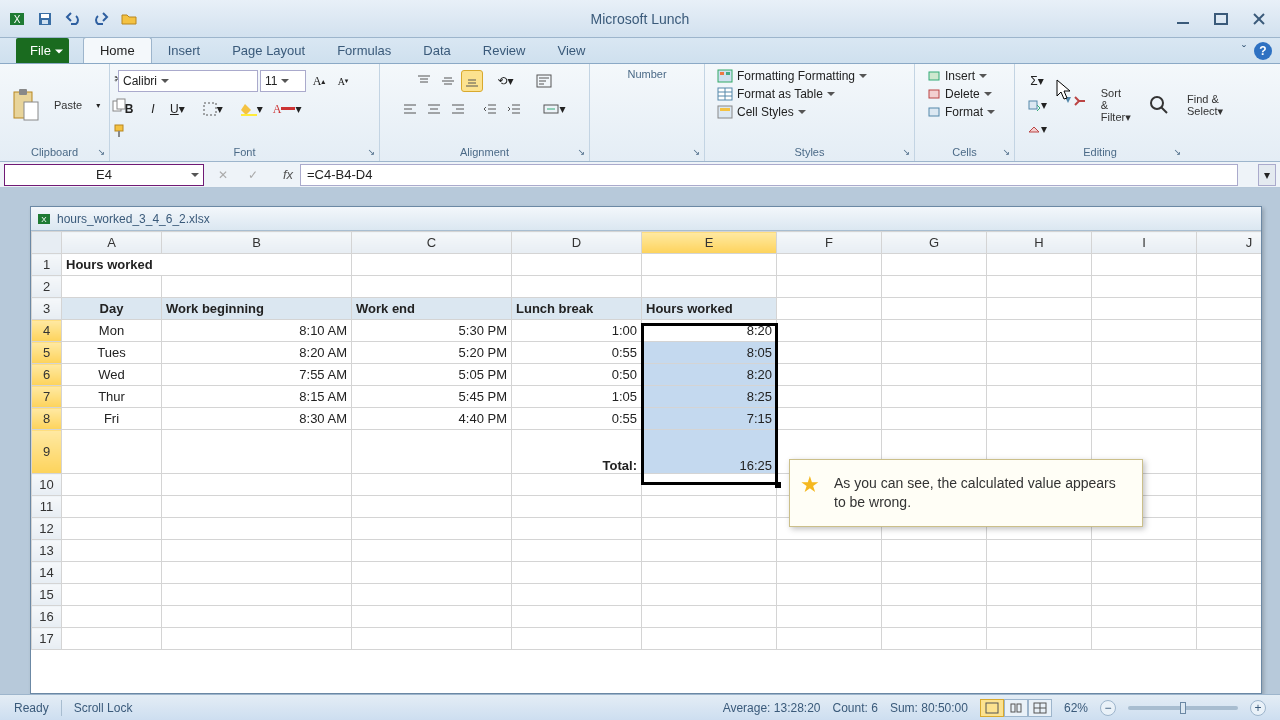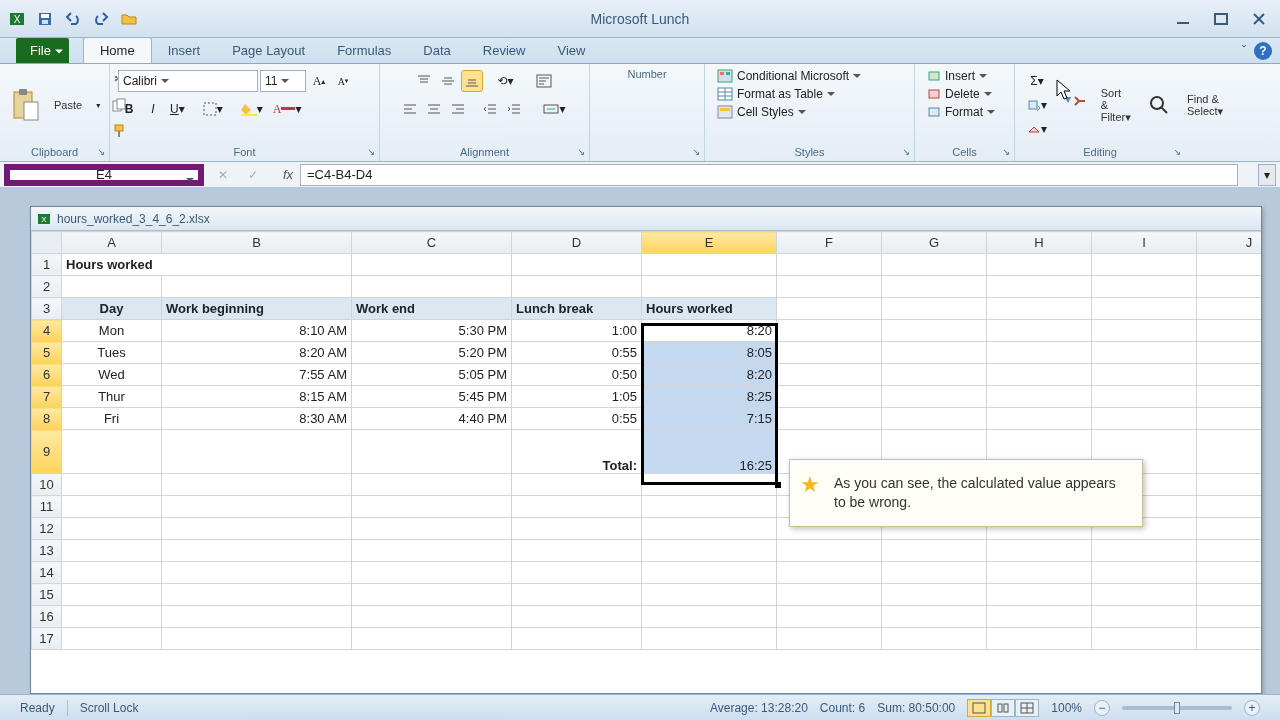--- a/index.html
+++ b/index.html
@@ -35,21 +35,21 @@
 .rowctrls { display: flex; gap: 2px; align-items: center; }
 .iconbtn { min-width: 22px; height: 22px; display: flex; align-items: center; justify-content: center; border: 1px solid transparent; border-radius: 3px; cursor: default; padding: 0 3px; }
 .iconbtn.active { background: #fce28f; border-color: #d8a92e; }
 .combo { height: 22px; border: 1px solid #aac; background: #fff; display: flex; align-items: center; padding: 0 4px; gap: 4px; font-size: 12px; }
 .combo .caret { border: 4px solid transparent; border-top-color: #555; margin-top: 3px; }
 .txtbtn { display: flex; align-items: center; gap: 4px; font-size: 12px; padding: 1px 4px; cursor: default; }
 .txtbtn .caret { border: 4px solid transparent; border-top-color: #555; margin-top: 3px; }
 
 
 .fbar { height: 26px; background: #eef3f8; border-bottom: 1px solid #b5c7d8; display: flex; align-items: center; }
-.namebox { width: 200px; height: 22px; border: 6px solid #701a75; background: #fff; margin: 0 4px; display: flex; align-items: center; justify-content: center; font-size: 13px; position: relative; }
+.namebox { width: 200px; height: 22px; border: 1px solid #701a75; background: #fff; margin: 0 4px; display: flex; align-items: center; justify-content: center; font-size: 13px; position: relative; }
 .namebox .caret2 { position: absolute; right: 4px; border: 4px solid transparent; border-top-color: #555; top: 8px; }
 .fx { width: 24px; display: flex; justify-content: center; font-style: italic; color: #555; font-size: 13px; margin-left: 8px; }
 .formula { flex: 1; border: 1px solid #aac; height: 22px; background: #fff; padding: 0 6px; font-size: 13px; display: flex; align-items: center; margin-right: 20px; }
 .fbar-expand { width: 18px; display: flex; justify-content: center; align-items: center; background:#e4eaf0; border:1px solid #aac; height:22px; margin-right:4px;}
 
 
 .workarea { position: absolute; left: 0; right: 0; top: 188px; bottom: 26px; background: #b7c9da; padding: 18px 18px 0 30px; }
 .workbook { background: #fff; border: 1px solid #6b88a4; box-shadow: 2px 2px 4px rgba(0,0,0,0.2); height: 100%; display: flex; flex-direction: column; }
 .wb-title { height: 24px; background: linear-gradient(#f3f7fb,#dbe7f1); border-bottom: 1px solid #a8bdd0; display: flex; align-items: center; padding: 0 6px; gap: 6px; font-size: 12px; color: #3a5a7a; }
 .wb-title svg { width: 14px; height: 14px; }
@@ -72,21 +72,21 @@
 td.sel { background: #c4d9ef; }
 td.bb { border-bottom: 1px solid #555; }
 .selection-border { position: absolute; border: 3px solid #000; pointer-events: none; }
 .sel-handle { position: absolute; width: 6px; height: 6px; background: #000; }
 
 
 .callout { position: absolute; background: #fffef6; border: 1px solid #cbbf8a; box-shadow: 2px 2px 6px rgba(0,0,0,0.25); padding: 14px 16px 14px 44px; width: 354px; font-size: 14px; line-height: 1.35; color: #333; }
 .callout .star { position: absolute; left: 10px; top: 10px; color: #f5b820; font-size: 22px; }
 
 
-.statusbar { position: absolute; left: 0; right: 0; bottom: 0; height: 26px; background: linear-gradient(#e4edf5,#cddef0); border-top: 1px solid #9db5cc; display: flex; align-items: center; font-size: 12px; color: #3a5a7a; padding: 0 20px; gap: 12px; }
+.statusbar { position: absolute; left: 0; right: 0; bottom: 0; height: 26px; background: linear-gradient(#e4edf5,#cddef0); border-top: 1px solid #9db5cc; display: flex; align-items: center; font-size: 12px; color: #3a5a7a; padding: 0 14px; gap: 12px; }
 .statusbar .sep { width: 1px; height: 16px; background: #a8bdd0; }
 .statusbar .spacer { flex: 1; }
 .viewbtns { display: flex; gap: 0; }
 .viewbtns span { width: 24px; height: 18px; border: 1px solid #9db5cc; background: #e9f1f8; display: flex; align-items: center; justify-content: center; }
 .viewbtns span.active { background: #fce28f; border-color:#d8a92e; }
 .zoom-slider { width: 110px; height: 4px; background: #a8bdd0; position: relative; border-radius: 2px; }
 .zoom-slider .thumb { position: absolute; left: 50%; top: -4px; width: 6px; height: 12px; background: #dce8f2; border: 1px solid #6b88a4; transform: translateX(-50%); }
 .zoombtn { width: 16px; height: 16px; border: 1px solid #9db5cc; border-radius: 50%; background:#e9f1f8; display: flex; align-items:center; justify-content:center; font-size:12px; line-height:1; }
 </style>
 </head>
@@ -308,21 +308,21 @@
   </div>
 
   <div class="group" style="width:210px">
     <div class="group-body" style="flex-direction:column;align-items:flex-start;gap:2px;padding:2px 4px">
       <div class="txtbtn">
           <svg width="16" height="14">
             <rect x="1" y="1" width="14" height="12" fill="#cfe0f0" stroke="#3a6"></rect>
             <rect x="3" y="3" width="4" height="3" fill="#e74"></rect>
             <rect x="9" y="3" width="4" height="3" fill="#4a8"></rect>
           </svg>
-          <span>Conditional Microsoft</span>
+          <span>Formatting Formatting</span>
           <span class="caret"></span>
         </div>
       <div class="txtbtn">
           <svg width="16" height="14">
             <rect x="1" y="1" width="14" height="12" fill="#fff" stroke="#58a"></rect>
             <line x1="1" y1="5" x2="15" y2="5" stroke="#58a"></line>
             <line x1="1" y1="9" x2="15" y2="9" stroke="#58a"></line>
             <line x1="8" y1="1" x2="8" y2="13" stroke="#58a"></line>
           </svg>
           <span>Format as Table</span>
@@ -705,21 +705,21 @@
         </svg>
       </span>
     <span>
         <svg width="14" height="12">
           <rect x="1" y="1" width="12" height="10" fill="none" stroke="#555"></rect>
           <line x1="1" y1="6" x2="13" y2="6" stroke="#555"></line>
           <line x1="7" y1="1" x2="7" y2="11" stroke="#555"></line>
         </svg>
       </span>
   </div>
-  <span>100%</span>
+  <span>62%</span>
   <div class="zoombtn">−</div>
   <div class="zoom-slider">
       <div class="thumb"></div>
     </div>
   <div class="zoombtn">+</div>
 </div>
 
 <svg style="position:absolute;left:1055px;top:78px;pointer-events:none" width="20" height="24">
     <path d="M2 2l0 16 4-4 3 7 3-1-3-7 6 0z" fill="#fff" stroke="#000"></path>
   </svg>

